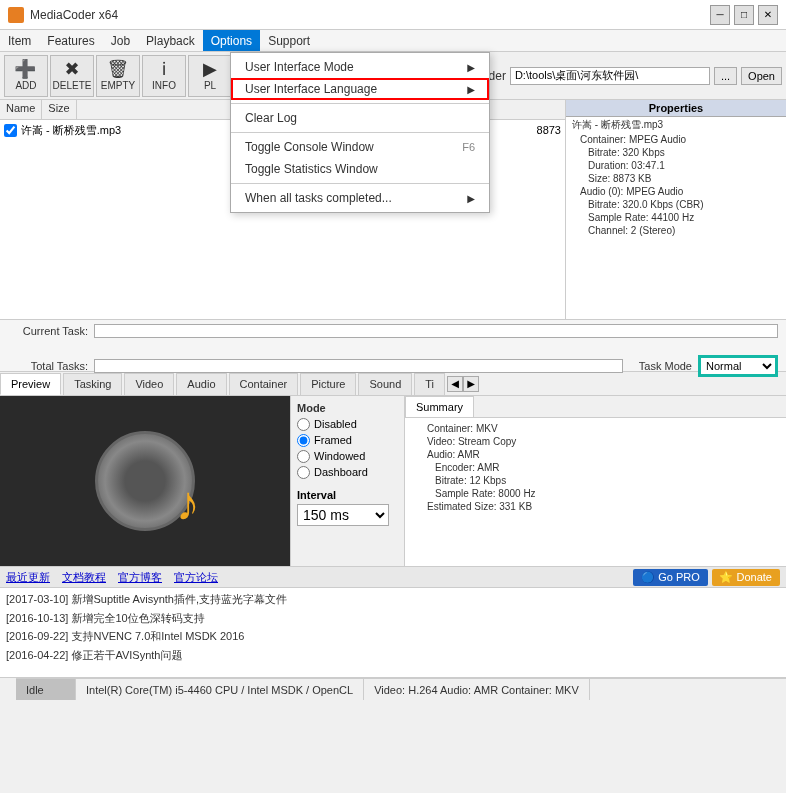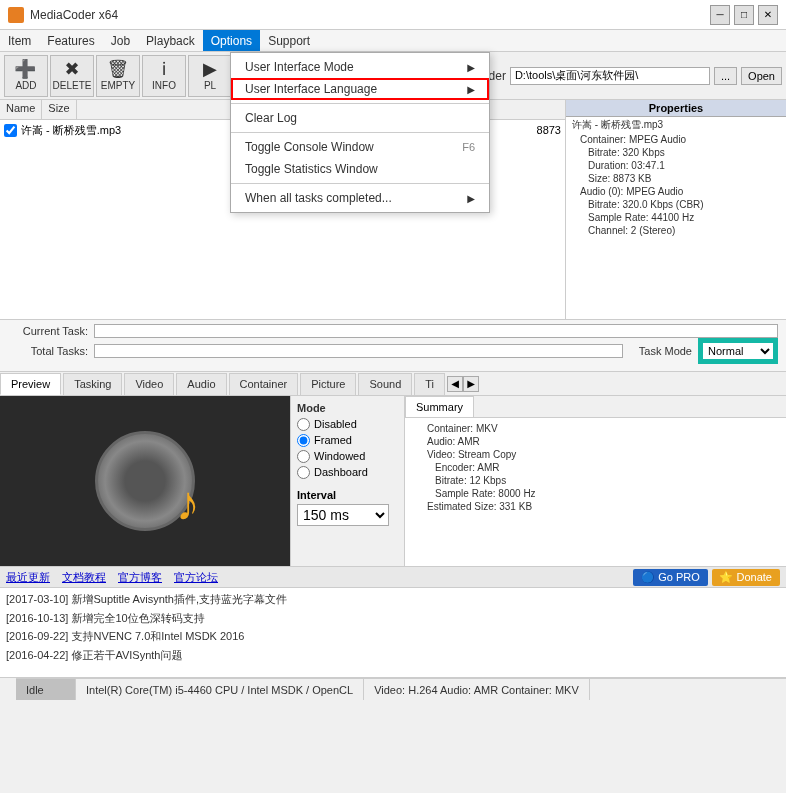--- a/index.html
+++ b/index.html
@@ -187,35 +187,35 @@
     
     .progress-area {
       height: 52px;
       background: #f5f5f5;
       border-bottom: 1px solid #ccc;
       padding: 4px 8px;
     }
     .progress-row {
       display: flex;
       align-items: center;
-      margin-bottom: 0;
+      margin-bottom: 17px;
       gap: 6px;
     }
     .progress-label { width: 80px; font-size: 11px; color: #333; text-align: right; }
     .progress-bar-container {
       flex: 1;
       height: 14px;
       background: #fff;
       border: 1px solid #aaa;
     }
     .progress-bar { height: 100%; background: #4a90d9; width: 0%; }
     .task-mode-label { font-size: 11px; color: #333; }
     .task-mode-select {
       width: 80px;
-      border: 5px solid #14b8a6;
+      border: 3px solid #14b8a6;
       font-size: 11px;
       background: #fff;
       padding: 1px;
     }
 
     
     .tabs-row {
       display: flex;
       align-items: center;
       background: #f0f0f0;
@@ -642,22 +642,22 @@
       </select>
     </div>
   </div>
 
   <div class="summary-pane">
     <div class="summary-tabs">
       <div class="summary-tab active">Summary</div>
     </div>
     <div class="summary-content">
       <div class="summary-item indent">Container: MKV</div>
+      <div class="summary-item indent">Video: Stream Copy</div>
       <div class="summary-item indent">Audio: AMR</div>
-      <div class="summary-item indent">Video: Stream Copy</div>
       <div class="summary-item indent2">Encoder: AMR</div>
       <div class="summary-item indent2">Bitrate: 12 Kbps</div>
       <div class="summary-item indent2">Sample Rate: 8000 Hz</div>
       <div class="summary-item indent">Estimated Size: 331 KB</div>
     </div>
   </div>
 </div>
 
 <div class="news-bar">
   <span class="news-link">最近更新</span>

